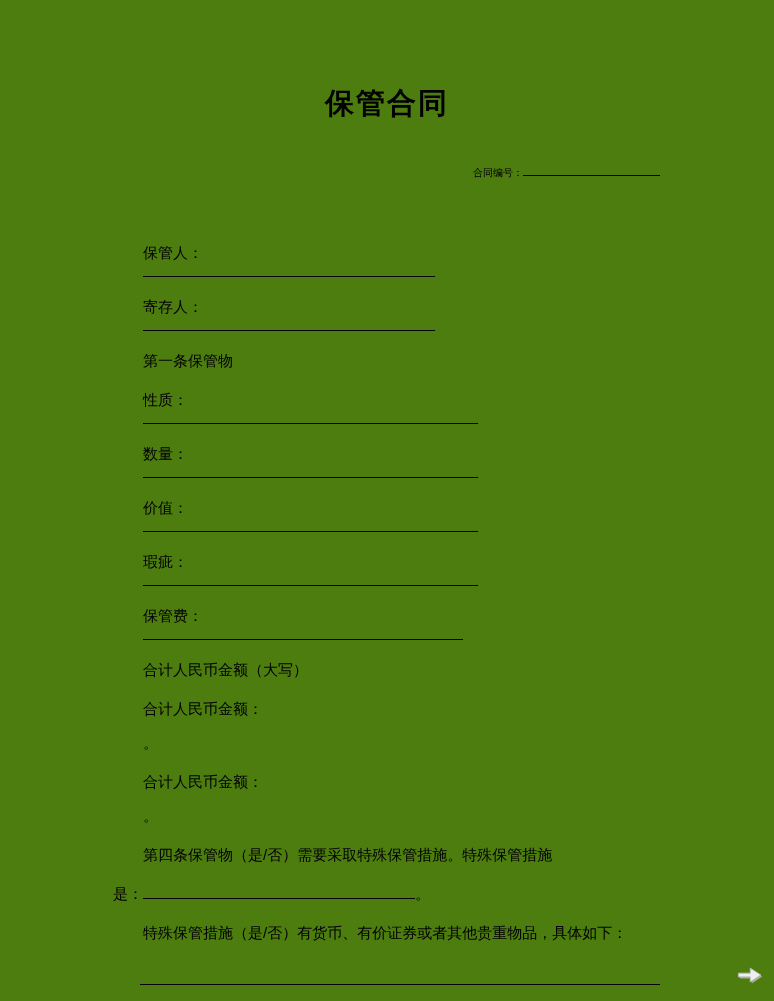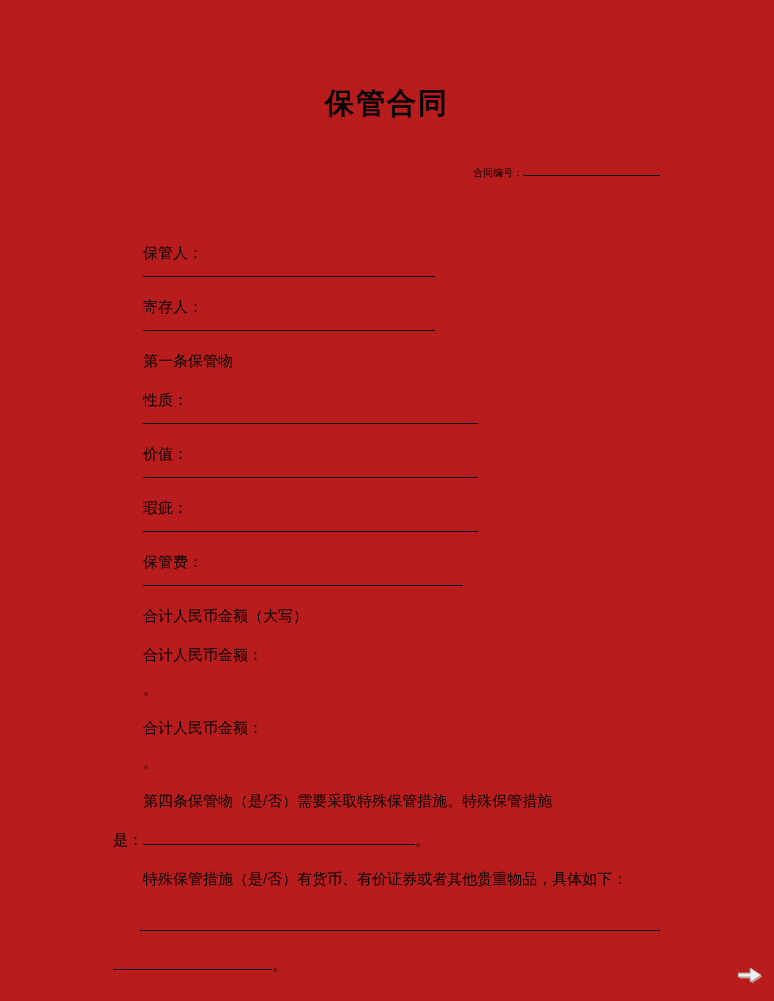--- a/index.html
+++ b/index.html
@@ -1,21 +1,21 @@
 <!DOCTYPE html>
 <html><head>
 <meta charset="utf-8">
 <style>
   * { margin: 0; padding: 0; box-sizing: border-box; }
   html, body { background: #ffffff; }
   .page {
     position: relative;
     width: 774px;
     height: 1001px;
-    background: #b91c1c;
+    background: #4d7c0f;
     font-family: "Liberation Sans", "DejaVu Sans", sans-serif;
     color: #000000;
     overflow: hidden;
   }
   .doc-title {
     padding-top: 85px;
     text-align: center;
     font-size: 29px;
     font-weight: 700;
     letter-spacing: 2px;
@@ -100,20 +100,24 @@
     <div class="row indent">
       <span class="label">第一条保管物</span>
     </div>
 
 
     <div class="row indent">
       <span class="label">性质：</span>
       <span class="blank w335"></span>
     </div>
 
+    <div class="row indent">
+      <span class="label">数量：</span>
+      <span class="blank w335"></span>
+    </div>
 
     <div class="row indent">
       <span class="label">价值：</span>
       <span class="blank w335"></span>
     </div>
 
     <div class="row indent">
       <span class="label">瑕疵：</span>
       <span class="blank w335"></span>
     </div>

